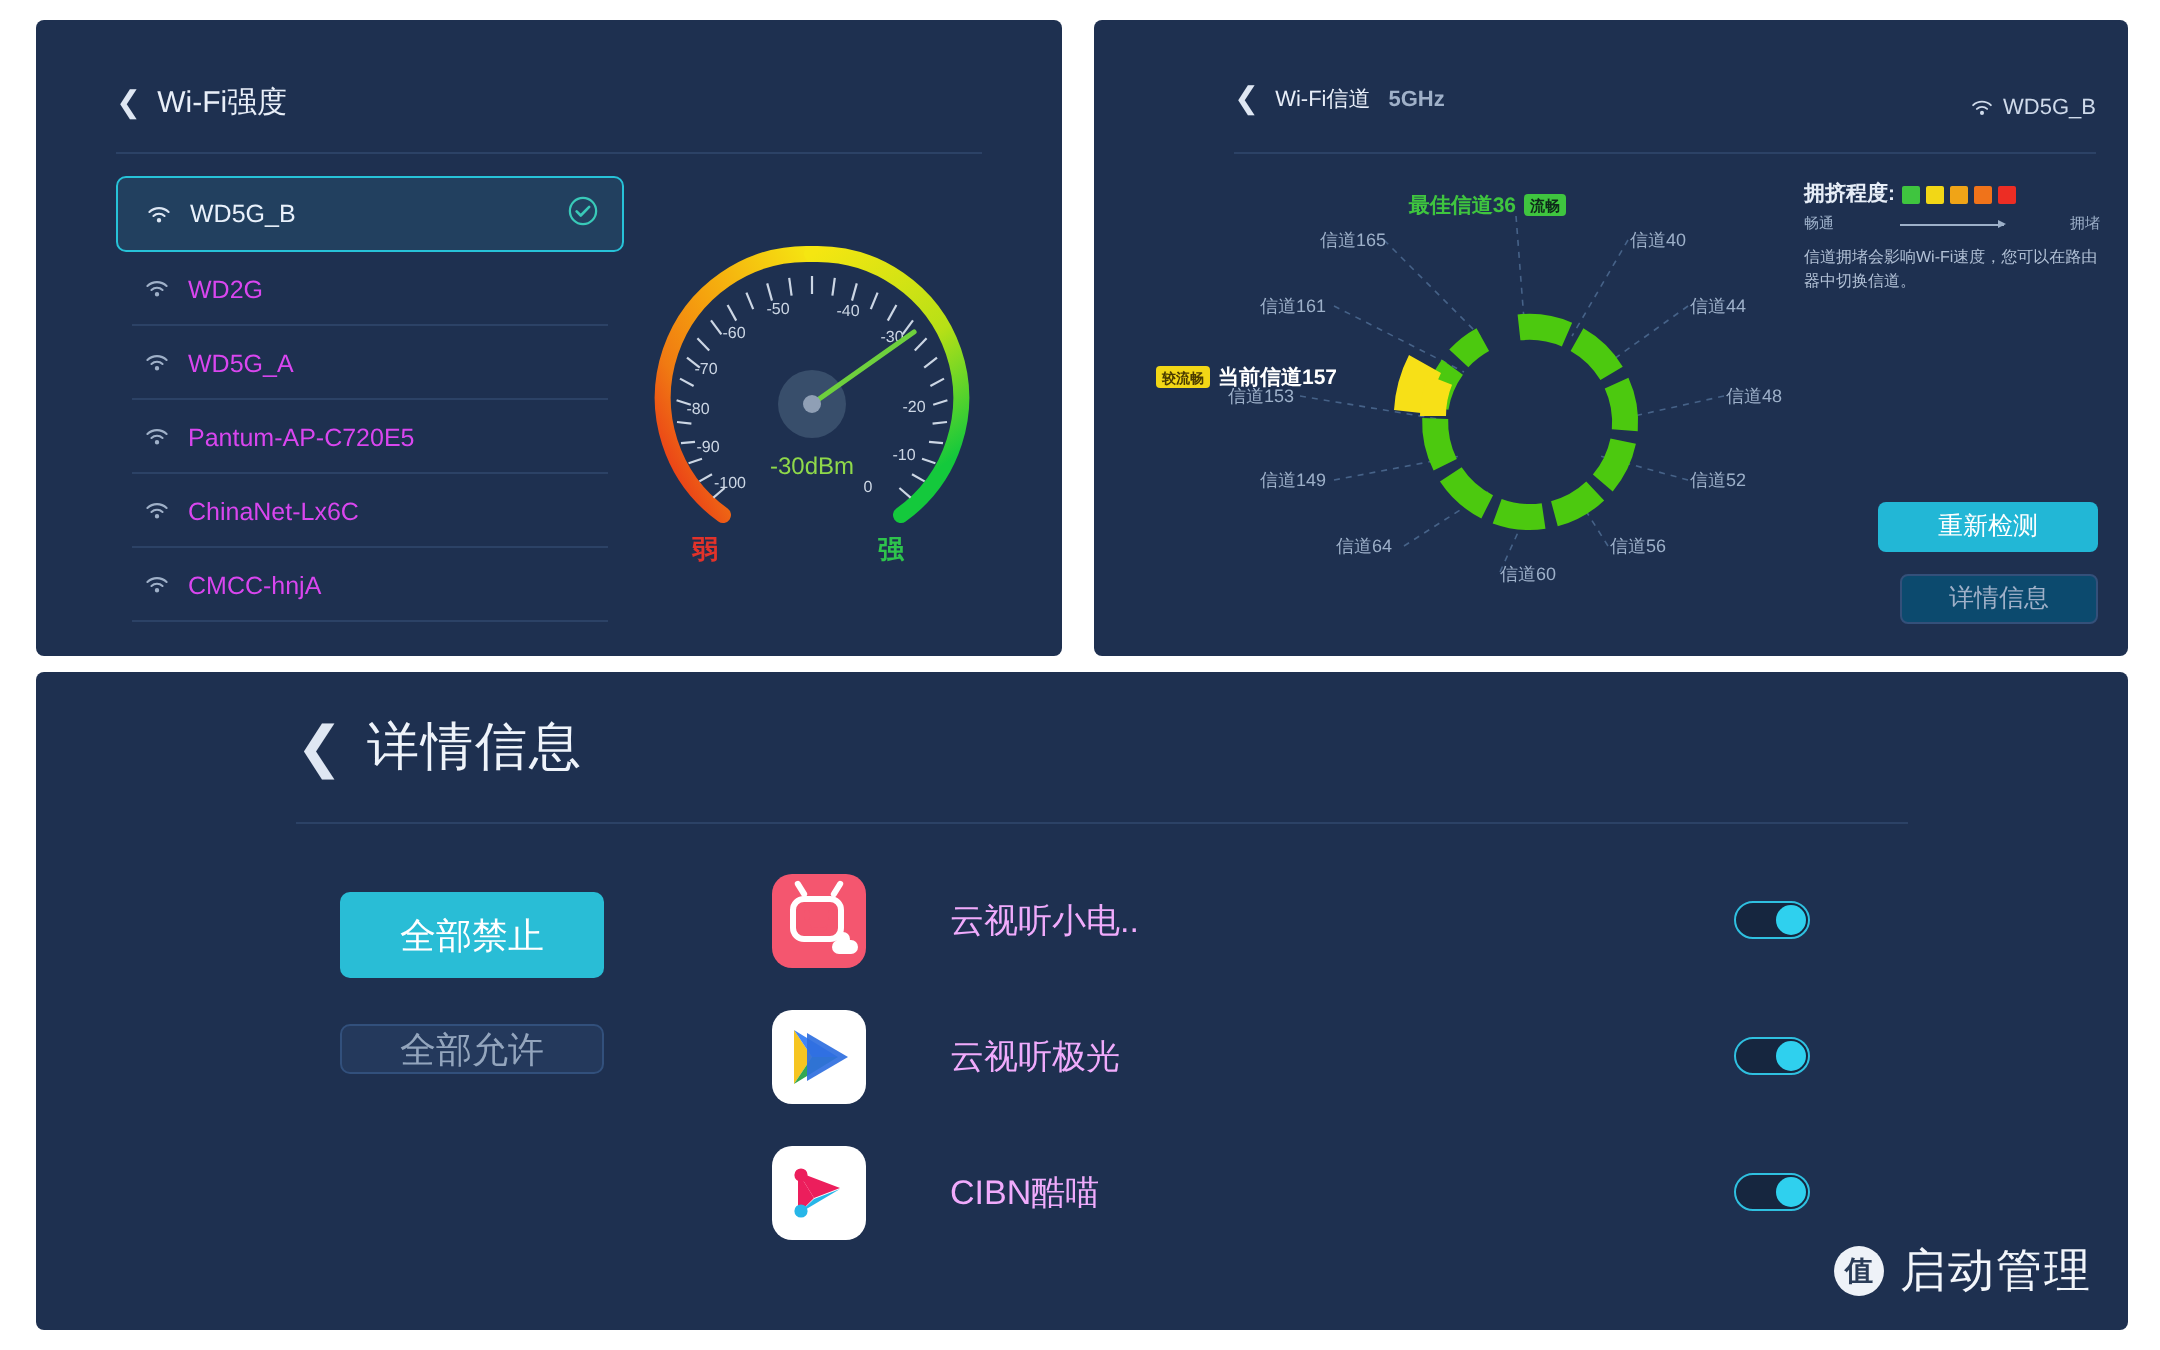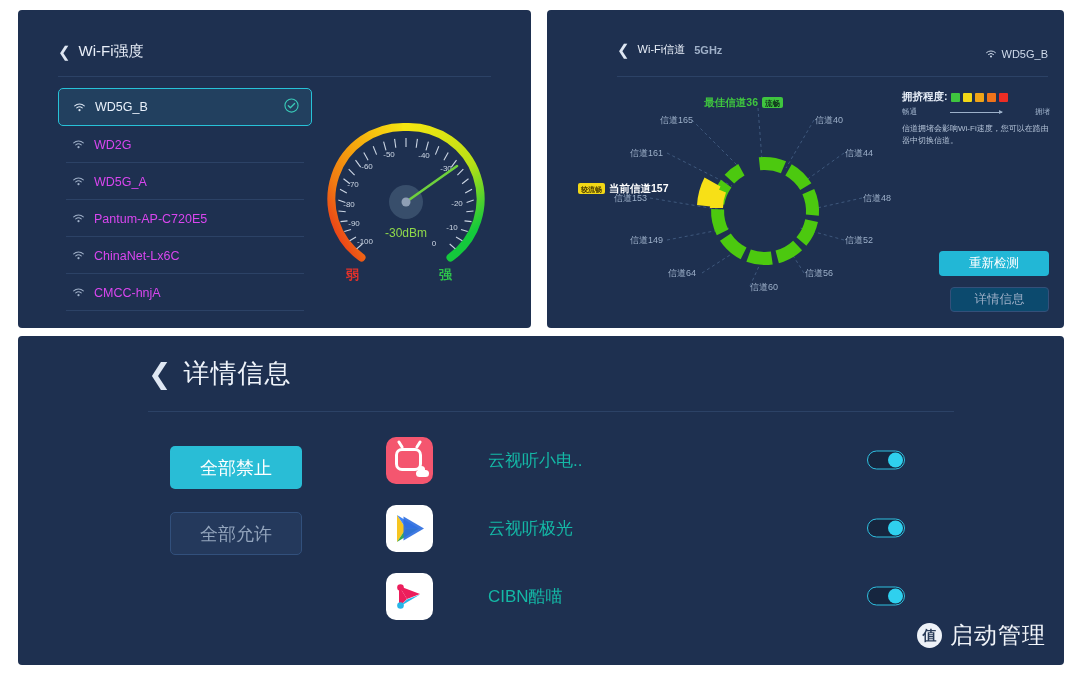--- a/index.html
+++ b/index.html
@@ -99,29 +99,29 @@
                 background:#0c4a6e; color:#9fb0c8; border:1px solid #34507a; }
 
   
   #startup-head { position:absolute; left:130px; top:20px; }
   #startup-head .chev { font-size:28px; margin-right:12px; }
   #startup-title { font-size:26px; color:#eef3fa; letter-spacing:1px; }
   #startup-div { left:130px; right:110px; top:75px; }
 
   #btn-deny-all { position:absolute; left:152px; top:110px; width:132px; height:43px;
                   background:#29bdd6; color:#ffffff; font-size:18px; border-radius:5px;}
-  #btn-allow-all{ position:absolute; left:152px; top:176px; width:132px; height:43px;
+  #btn-allow-all{ position:absolute; left:152px; top:176px; width:132px; height:25px;
                   background:#24395c; color:#93a5bd; font-size:18px; border-radius:5px;
                   border:1px solid #32507c;}
 
   .app-row { position:absolute; left:368px; width:545px; height:56px;
              display:flex; align-items:center; }
   .app-icon { width:47px; height:47px; border-radius:10px; flex:none;
               position:relative; overflow:hidden; }
-  .app-name { margin-left:55px; color:#14b8a6; font-size:17px; }
+  .app-name { margin-left:42px; color:#f0abfc; font-size:17px; }
   .toggle { position:absolute; right:26px; top:50%; transform:translateY(-50%);
             width:38px; height:19px; border-radius:10px; background:#16263f;
             border:1px solid #2fc0e0; }
   .toggle .knob { position:absolute; width:15px; height:15px; border-radius:50%;
                   background:#2fd0ee; top:1px; right:1.5px; }
 
   
   .ic-tv { background:#f4566f; }
   .ic-tv .screen { position:absolute; left:9px; top:11px; width:27px; height:23px;
                    border:3px solid #fff; border-radius:7px; }

